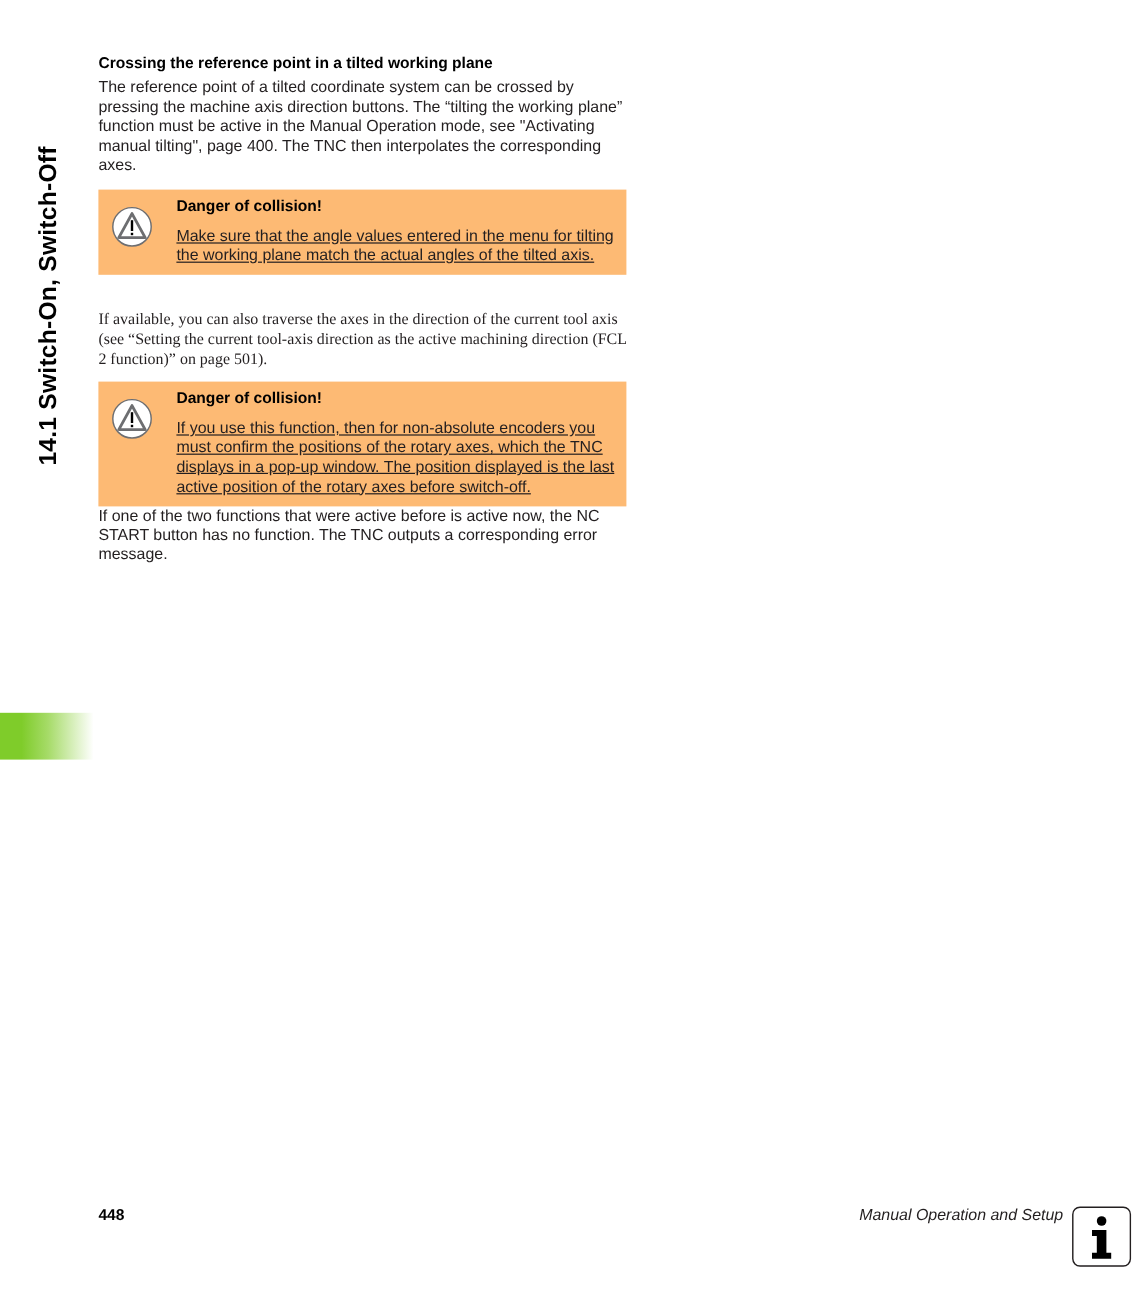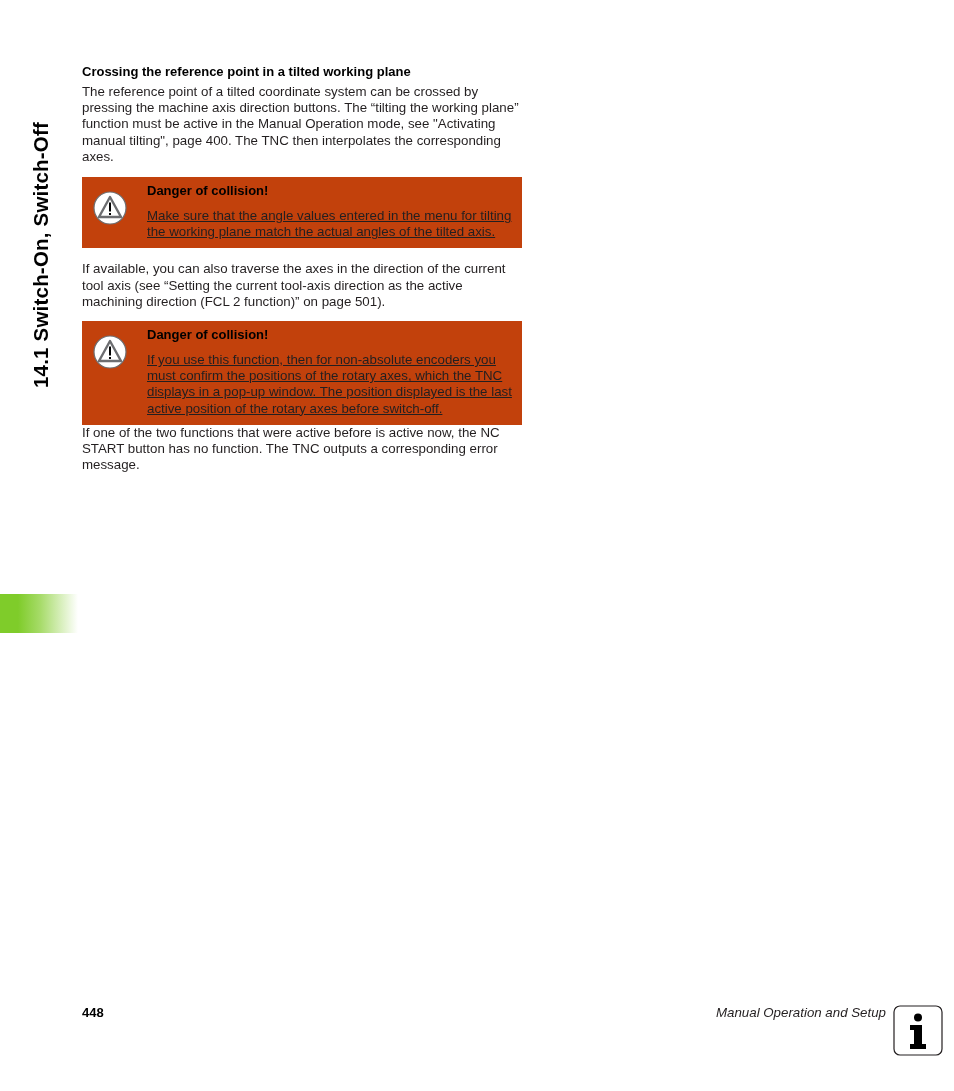--- a/index.html
+++ b/index.html
@@ -39,38 +39,38 @@
       position: absolute;
       left: 0;
       top: 594px;
       width: 78px;
       height: 39px;
       background: linear-gradient(to right, #7fcc2a 0px, #7fcc2a 18px, #a6db68 40px, #ffffff 78px);
     }
     .content {
       position: absolute;
       left: 82px;
-      top: 64px;
+      top: 45px;
       width: 440px;
     }
     .heading {
       font-size: 13px;
       font-weight: bold;
       margin: 0;
       line-height: 16px;
       color: #000;
     }
     p.body {
       font-size: 13.3px;
       line-height: 16.2px;
       margin: 4px 0 0 0;
       color: #231f20;
     }
     .warn {
-      background: #c2410c;
+      background: #fdba74;
       position: relative;
       padding: 7px 10px 8px 65px;
     }
     .warn .icon {
       position: absolute;
       left: 11px;
       top: 14px;
       width: 34px;
       height: 34px;
     }
@@ -130,21 +130,21 @@
     <svg class="icon" viewBox="0 0 34 34">
       <circle cx="17" cy="17" r="16" fill="#ffffff" stroke="#6d6e71" stroke-width="1.2"></circle>
       <path d="M17 6 L28 26 L6 26 Z" fill="none" stroke="#6d6e71" stroke-width="2.4" stroke-linejoin="round"></path>
       <rect x="16" y="11.5" width="2" height="9" fill="#000"></rect>
       <rect x="16" y="22" width="2" height="2" fill="#000"></rect>
     </svg>
     <p class="title">Danger of collision!</p>
     <p class="text">Make sure that the angle values entered in the menu for tilting the working plane match the actual angles of the tilted axis.</p>
   </div>
 
-  <p class="body" style="margin-top:13px;">If available, you can also traverse the axes in the direction of the current tool axis (see “Setting the current tool-axis direction as the active machining direction (FCL 2 function)” on page 501).</p>
+  <p class="body" style="margin-top:29px;font-family:Liberation Serif, serif;">If available, you can also traverse the axes in the direction of the current tool axis (see “Setting the current tool-axis direction as the active machining direction (FCL 2 function)” on page 501).</p>
 
   <div class="warn" style="margin-top:11px;">
     <svg class="icon" viewBox="0 0 34 34">
       <circle cx="17" cy="17" r="16" fill="#ffffff" stroke="#6d6e71" stroke-width="1.2"></circle>
       <path d="M17 6 L28 26 L6 26 Z" fill="none" stroke="#6d6e71" stroke-width="2.4" stroke-linejoin="round"></path>
       <rect x="16" y="11.5" width="2" height="9" fill="#000"></rect>
       <rect x="16" y="22" width="2" height="2" fill="#000"></rect>
     </svg>
     <p class="title">Danger of collision!</p>
     <p class="text">If you use this function, then for non-absolute encoders you must confirm the positions of the rotary axes, which the TNC displays in a pop-up window. The position displayed is the last active position of the rotary axes before switch-off.</p>

